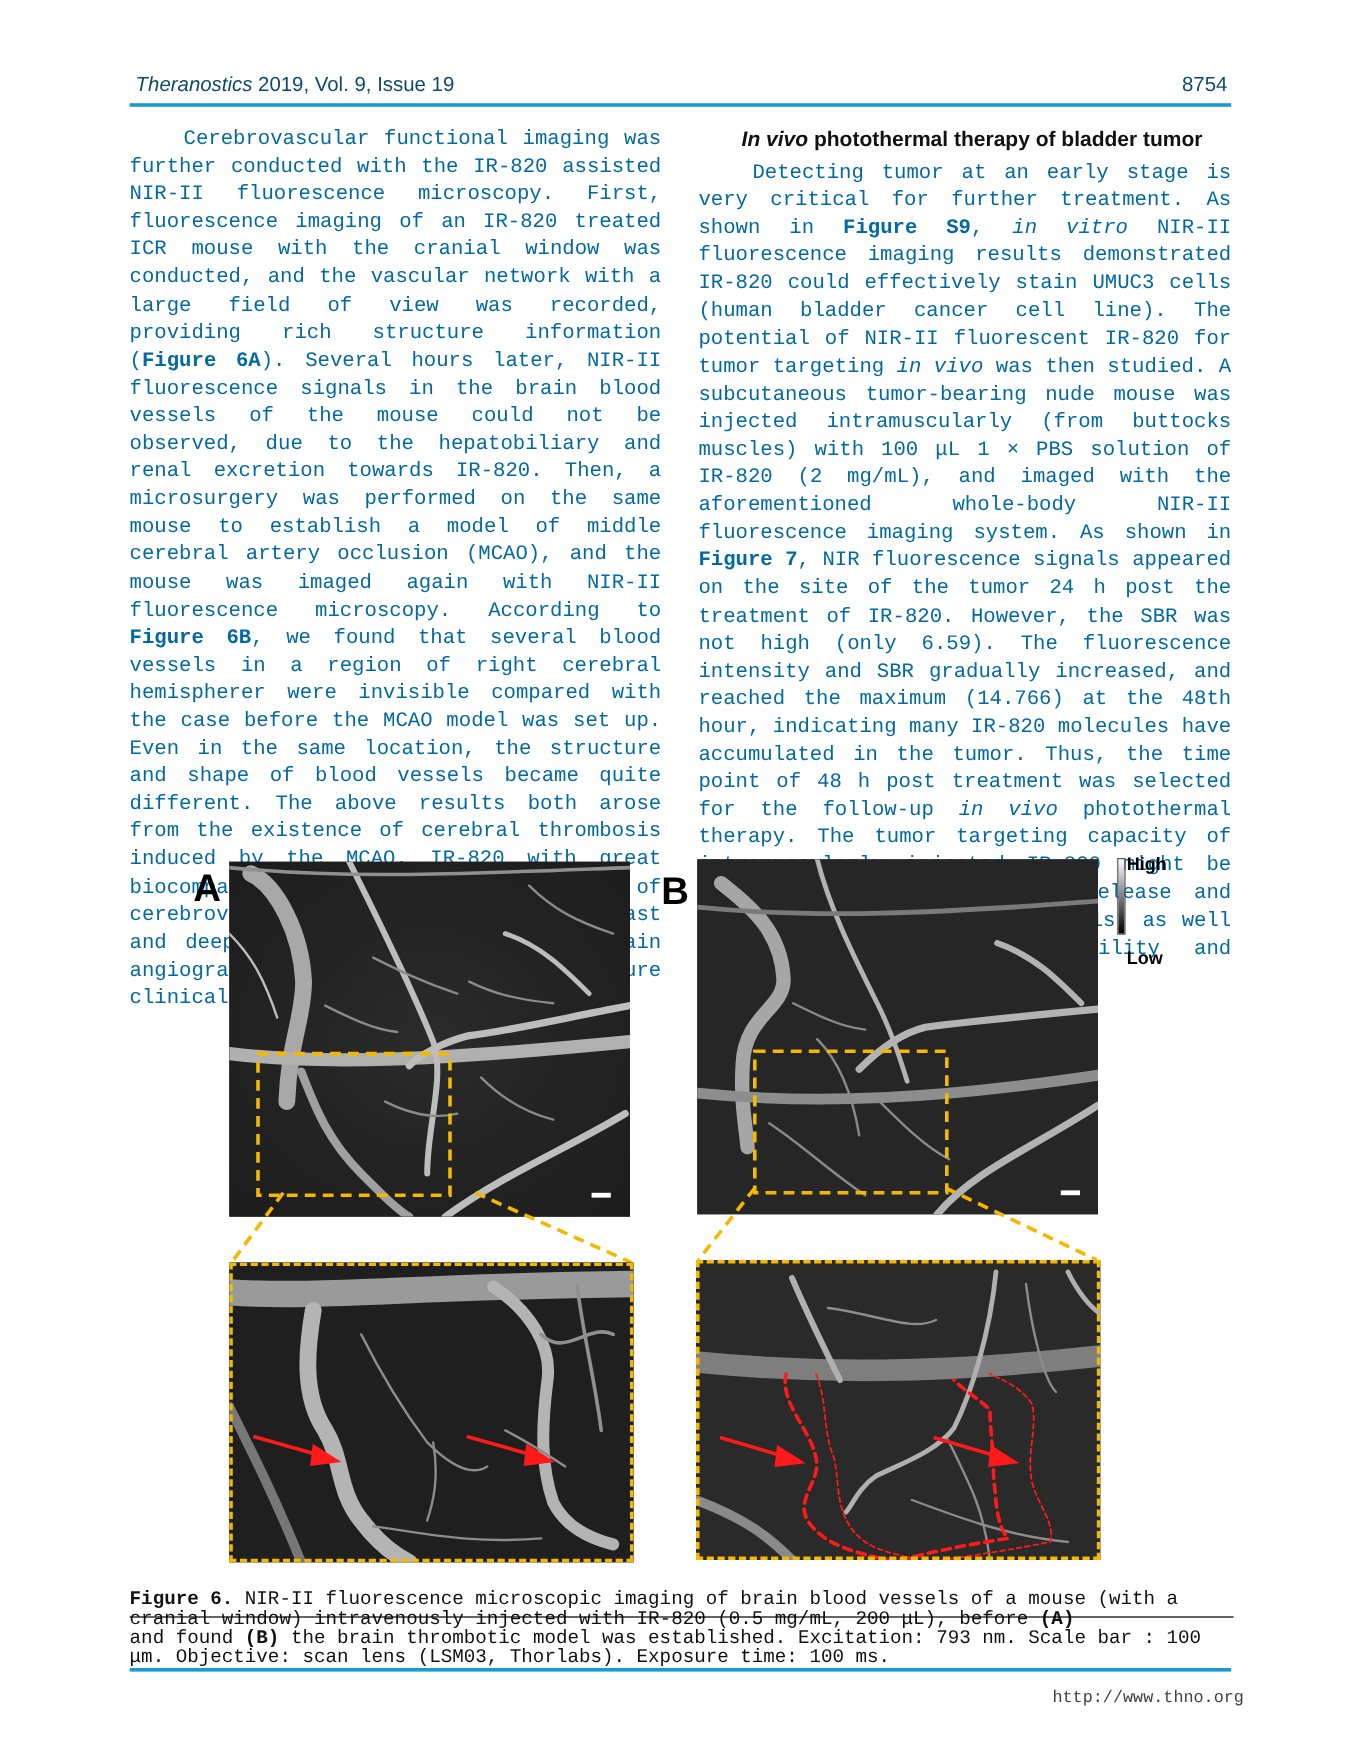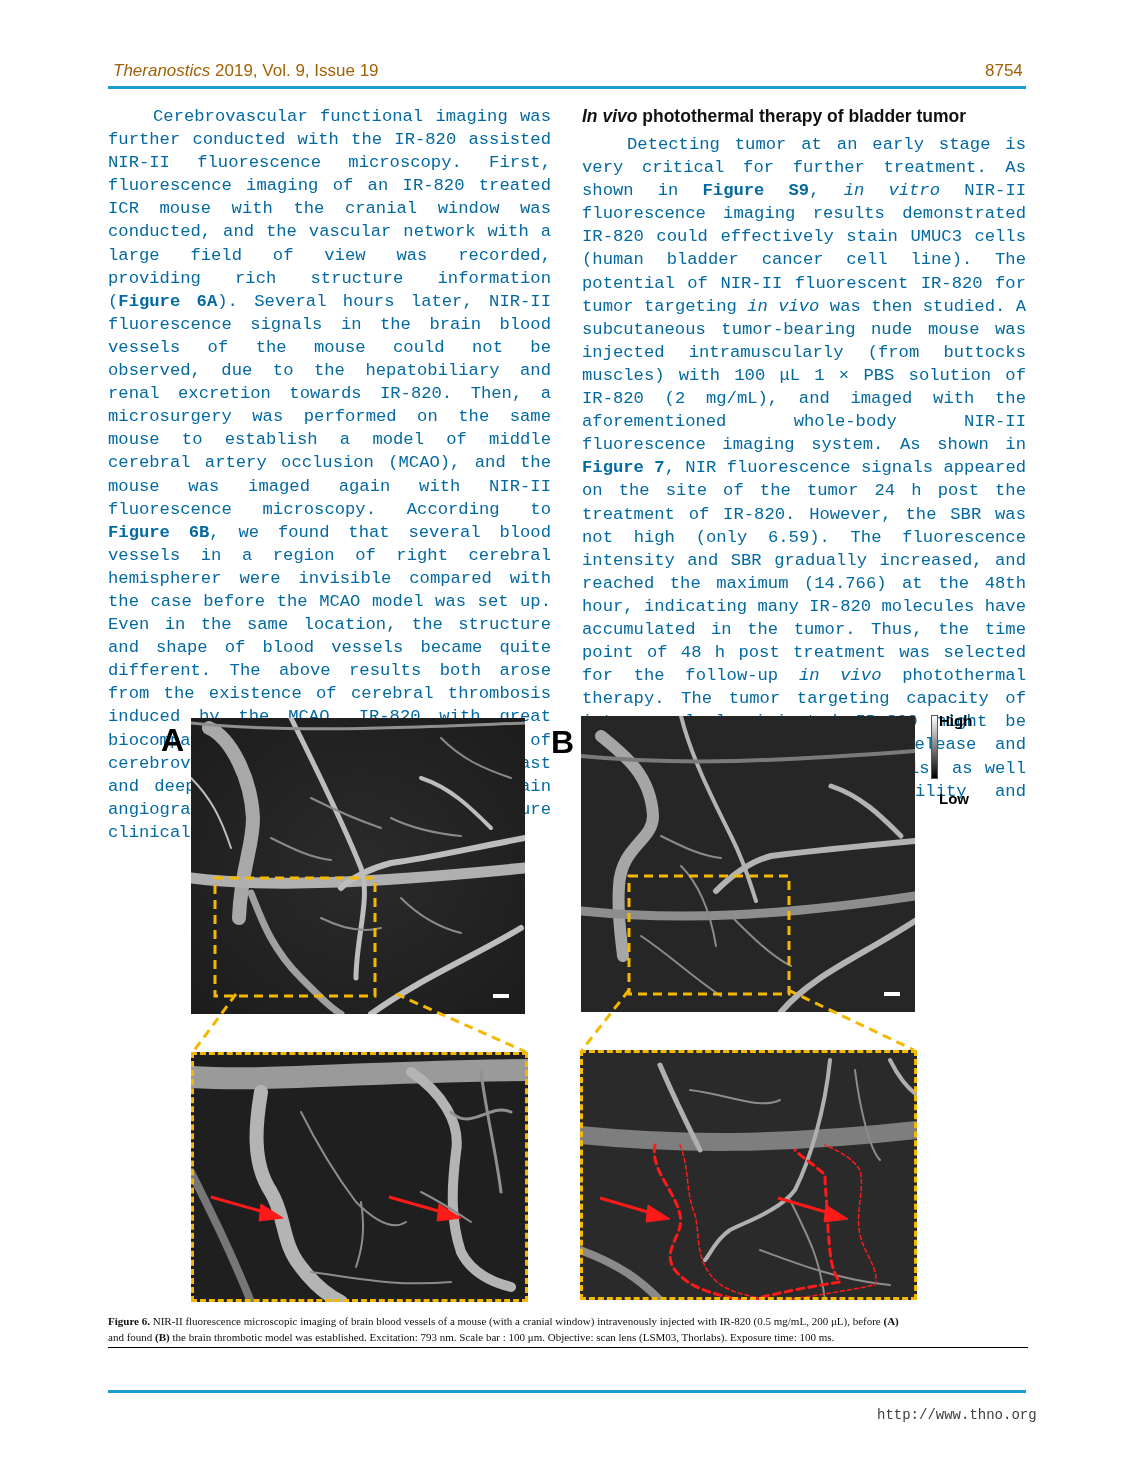--- a/index.html
+++ b/index.html
@@ -1,31 +1,31 @@
 <!DOCTYPE html>
 <html><head>
 <meta charset="utf-8">
 <style>
   html, body { margin:0; padding:0; background:#ffffff; }
   body { width:1134px; height:1467px; position:relative; overflow:hidden; color:#111; }
   .abs { position:absolute; }
-  .hdr { font-family:"Liberation Sans", sans-serif; font-size:17px; color:#a16207; }
+  .hdr { font-family:"Liberation Sans", sans-serif; font-size:17px; color:#0c4a6e; }
   .hdr i { font-style:italic; }
   .rule-blue { position:absolute; height:3px; background:#1a9bd0; }
   .col { position:absolute; font-family:Liberation Mono, monospace; font-size:17.2px; line-height:23.1px; text-align:justify; color:#0369a1; }
   .col p { margin:0; text-indent:45px; }
   .col b { font-weight:bold; }
-  .sec-title { font-family:"Liberation Sans", sans-serif; font-weight:bold; font-size:17.5px; color:#111; white-space:nowrap; }
+  .sec-title { font-family:"Liberation Sans", sans-serif; font-weight:bold; font-size:17.5px; color:#111; white-space:nowrap;margin-left:36px; }
   .sec-title i { font-style:italic; }
   .panel-label { font-family:"Liberation Sans", sans-serif; font-weight:bold; font-size:32px; color:#000; }
   .micro { position:absolute; background:#2a2a2a; overflow:hidden; }
   .micro svg { position:absolute; left:0; top:0; width:100%; height:100%; }
   .scalebar { position:absolute; height:4px; background:#fff; }
   .cbar-label { font-family:"Liberation Sans", sans-serif; font-weight:bold; font-size:15px; color:#000; }
-  .caption { position:absolute; font-family:Liberation Serif, serif; font-size:11px; line-height:16px; color:#111; }
+  .caption { position:absolute; font-family:Liberation Mono, monospace; font-size:16px; line-height:16px; color:#111;margin-top:12px; }
   .caption b { font-weight:bold; }
   .footer-url { font-family:Liberation Mono, monospace; font-size:14px; color:#404040; }
 </style>
 </head>
 <body>
 
 <div class="abs hdr" style="left:113px; top:61px;">
   <i>Theranostics</i><span> 2019, Vol. 9, Issue 19</span>
 </div>
 <div class="abs hdr" style="left:985px; top:61px;">8754</div>

